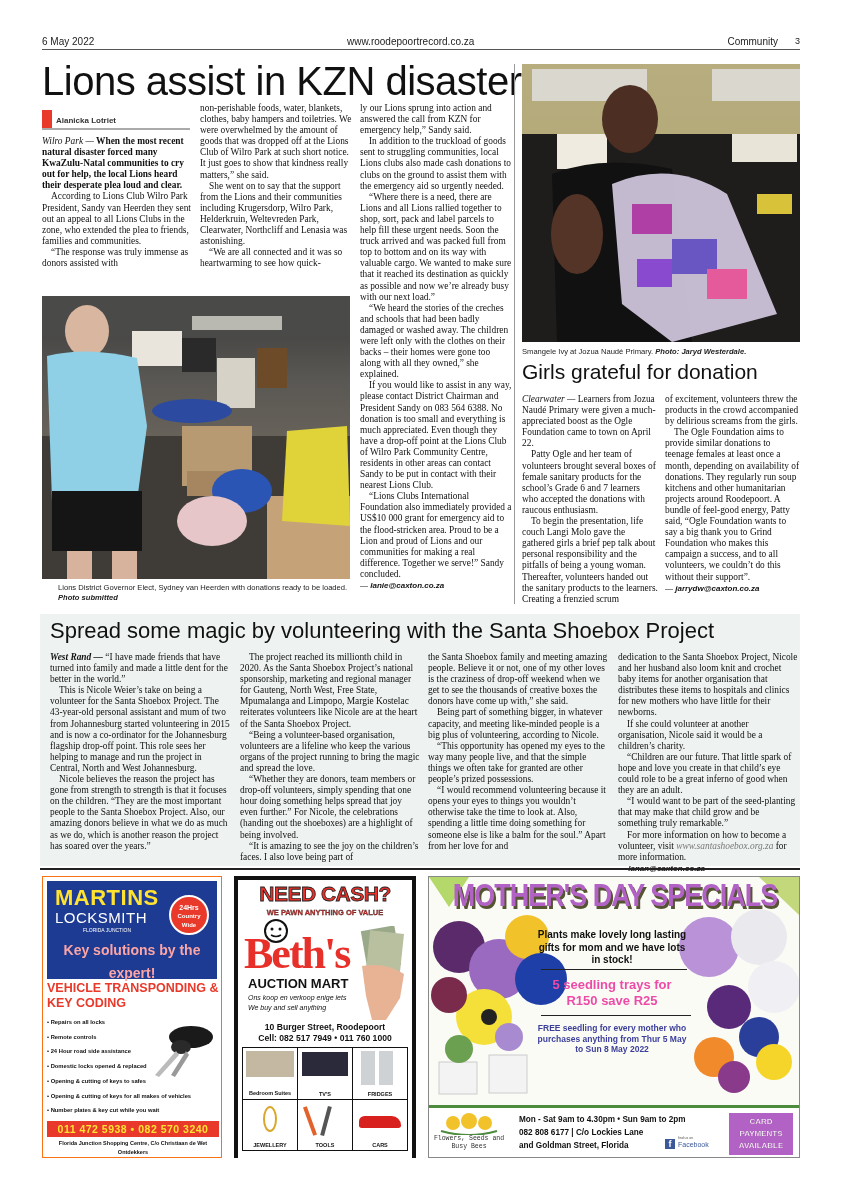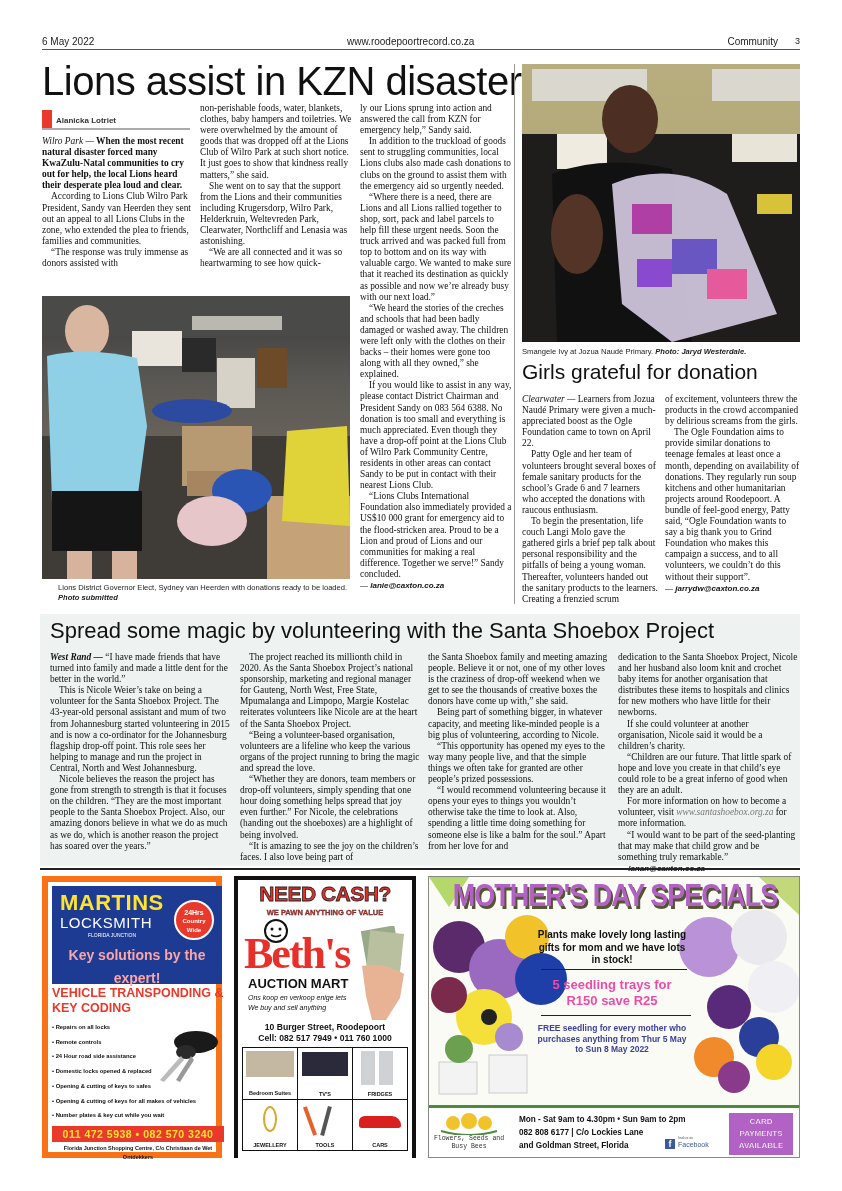--- a/index.html
+++ b/index.html
@@ -24,21 +24,21 @@
 .col .em{font-family:"Liberation Sans",sans-serif;font-style:italic;font-weight:bold;font-size:8px}
 .col .link{font-style:italic;color:#777}
 .photo1{top:296px;left:42px;width:308px;height:283px;background:linear-gradient(180deg,#3a3a3a 0%,#5a5854 30%,#6d665c 60%,#4c4a46 100%);overflow:hidden}
 .cap{font-family:"Liberation Sans",sans-serif;font-size:7.6px;line-height:10px;color:#222}
 .cap i{font-weight:bold}
 .photo2{top:64px;left:522px;width:278px;height:278px;background:linear-gradient(180deg,#b7ad7e 0%,#b4a979 30%,#2d2a28 45%,#1b1a18 100%);overflow:hidden}
 .h2{font-family:"Liberation Sans",sans-serif;font-size:21px;line-height:26px;color:#111;white-space:nowrap}
 .box{top:614px;left:40px;width:760px;height:252px;background:#eef2f1}
 .box .h2{position:absolute;left:10px;top:4px;font-size:22px}
 .adrule{top:868px;left:40px;width:760px;height:2px;background:#222}
-.ad1{top:876px;left:42px;width:180px;height:282px;border:6px solid #f97316;background:#fff;font-family:"Liberation Sans",sans-serif}
+.ad1{top:876px;left:42px;width:180px;height:282px;border:1px solid #f97316;background:#fff;font-family:"Liberation Sans",sans-serif}
 .ad2{top:876px;left:234px;width:182px;height:282px;background:#111;padding:4px;font-family:"Liberation Sans",sans-serif}
 .ad3{top:876px;left:428px;width:372px;height:282px;border:1px solid #888;background:#fff;font-family:"Liberation Sans",sans-serif;overflow:hidden}
 </style>
 </head>
 <body>
 
 <div class="abs hdr">
   <span class="date">6 May 2022</span>
   <span class="url">www.roodepoortrecord.co.za</span>
   <span class="sec">Community</span>
@@ -154,22 +154,22 @@
 <div class="abs col" style="top:652px;left:428px;width:182px">
   <p class="first">the Santa Shoebox family and meeting amazing people. Believe it or not, one of my other loves is the craziness of drop-off weekend when we get to see the thousands of creative boxes the donors have come up with,” she said.</p>
   <p>Being part of something bigger, in whatever capacity, and meeting like-minded people is a big plus of volunteering, according to Nicole.</p>
   <p>“This opportunity has opened my eyes to the way many people live, and that the simple things we often take for granted are other people’s prized possessions.</p>
   <p>“I would recommend volunteering because it opens your eyes to things you wouldn’t otherwise take the time to look at. Also, spending a little time doing something for someone else is like a balm for the soul.” Apart from her love for and</p>
 </div>
 <div class="abs col" style="top:652px;left:618px;width:180px">
   <p class="first">dedication to the Santa Shoebox Project, Nicole and her husband also loom knit and crochet baby items for another organisation that distributes these items to hospitals and clinics for new mothers who have little for their newborns.</p>
   <p>If she could volunteer at another organisation, Nicole said it would be a children’s charity.</p>
   <p>“Children are our future. That little spark of hope and love you create in that child’s eye could role to be a great inferno of good when they are an adult.</p>
+  <p>“I would want to be part of the seed-planting that may make that child grow and be something truly remarkable.”</p>
   <p><span>For more information on how to become a volunteer, visit</span> <span class="link">www.santashoebox.org.za</span> <span>for more information.</span></p>
-  <p>“I would want to be part of the seed-planting that may make that child grow and be something truly remarkable.”</p>
   <p class="first"><span class="em">— lanan@caxton.co.za</span></p>
 </div>
 
 <div class="abs adrule"></div>
 
 <div class="abs ad1">
   <div style="position:absolute;left:4px;top:4px;width:170px;height:98px;background:#1d3b93">
     <div style="position:absolute;left:8px;top:4px;font-size:22px;font-weight:bold;color:#ffe330;letter-spacing:0.5px">MARTINS</div>
     <div style="position:absolute;left:8px;top:28px;font-size:15px;color:#fff;letter-spacing:0.5px">LOCKSMITH</div>
     <div style="position:absolute;left:36px;top:46px;font-size:5px;color:#fff">FLORIDA JUNCTION</div>

